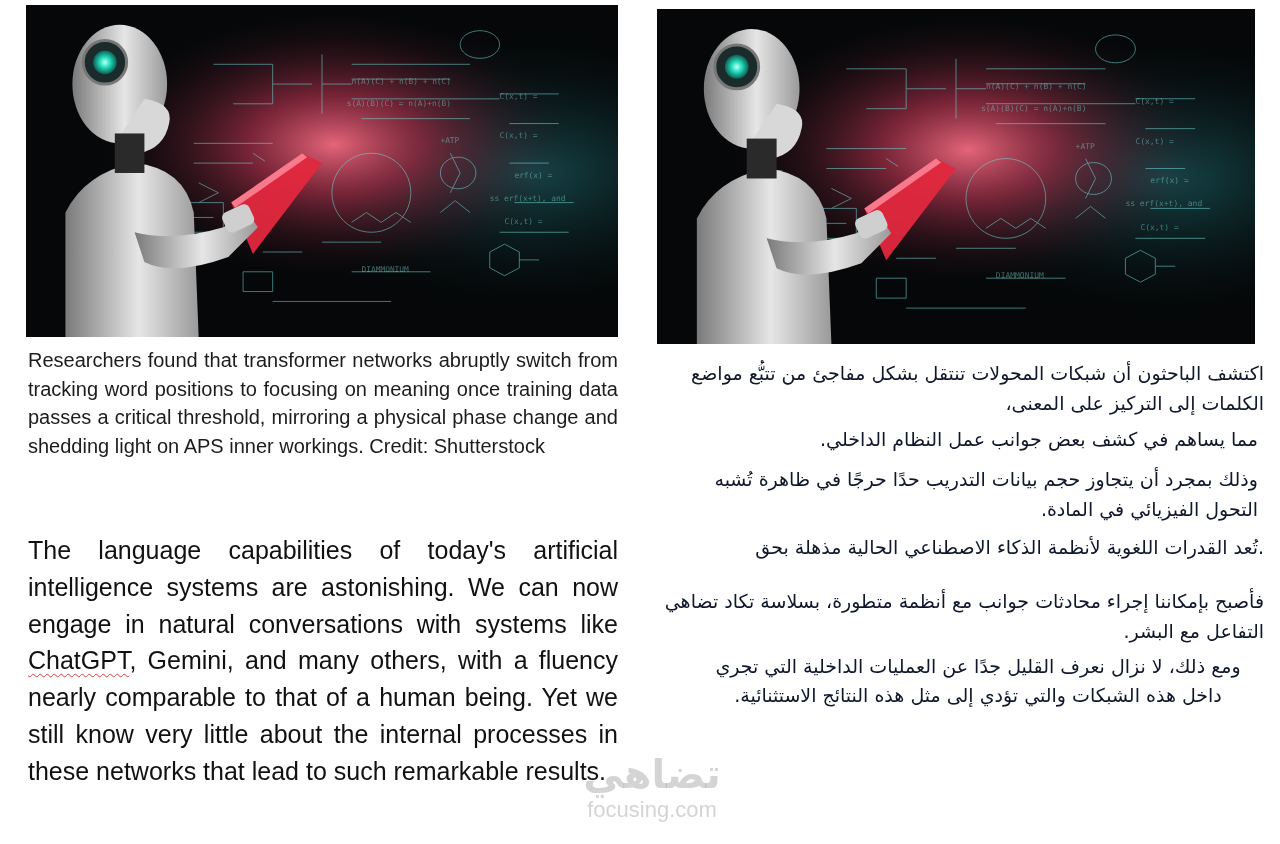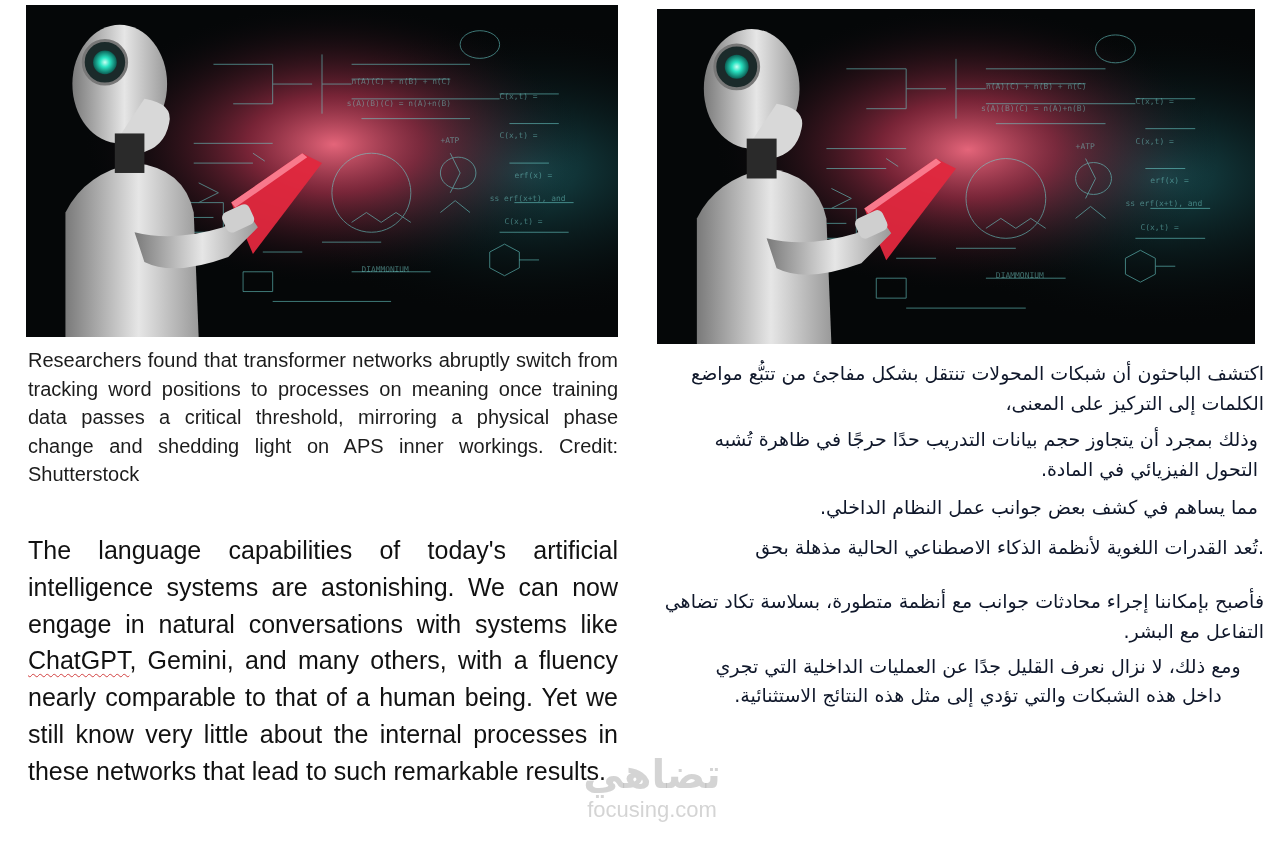--- a/index.html
+++ b/index.html
@@ -223,28 +223,28 @@
     <path d="M110 230 Q150 240 200 225 L225 210 L235 225 L205 255 Q150 275 120 260 Z" fill="url(#bodyR)"></path>
     <rect x="200" y="205" width="30" height="22" rx="6" fill="#cfcfcf" transform="rotate(-25 215 216)"></rect>
     <ellipse cx="95" cy="80" rx="48" ry="60" fill="url(#bodyR)"></ellipse>
     <path d="M120 95 Q150 100 145 120 Q140 145 115 150 L90 140 Z" fill="#d8d8d8"></path>
     <rect x="90" y="130" width="30" height="40" fill="#2a2a2a"></rect>
     <circle cx="80" cy="58" r="22" fill="#1b2a2a" stroke="#777" stroke-width="3"></circle>
     <circle cx="80" cy="58" r="12" fill="url(#eyeR)"></circle>
   </svg>
 </div>
 
-<p class="en-caption">Researchers found that transformer networks abruptly switch from tracking word positions to processes on meaning once training data passes a critical threshold, mirroring a physical phase change and shedding light on APS inner workings. Credit: Shutterstock</p>
+<p class="en-caption">Researchers found that transformer networks abruptly switch from tracking word positions to focusing on meaning once training data passes a critical threshold, mirroring a physical phase change and shedding light on APS inner workings. Credit: Shutterstock</p>
 
 <p class="en-body"><span>The language capabilities of today's artificial intelligence systems are astonishing. We can now engage in natural conversations with systems like </span><span class="spell">ChatGPT</span><span>, Gemini, and many others, with a fluency nearly comparable to that of a human being. Yet we still know very little about the internal processes in these networks that lead to such remarkable results.</span></p>
 
 <div class="ar-col">
   <p class="ar-p ar-p1">اكتشف الباحثون أن شبكات المحولات تنتقل بشكل مفاجئ من تتبُّع مواضع الكلمات إلى التركيز على المعنى،</p>
+  <p class="ar-p ar-p3">مما يساهم في كشف بعض جوانب عمل النظام الداخلي.</p>
   <p class="ar-p ar-p2"><span>وذلك بمجرد أن يتجاوز حجم بيانات التدريب حدًا حرجًا في ظاهرة تُشبه التحول الفيزيائي في المادة.</span></p>
-  <p class="ar-p ar-p3">مما يساهم في كشف بعض جوانب عمل النظام الداخلي.</p>
   <p class="ar-p ar-p4">.تُعد القدرات اللغوية لأنظمة الذكاء الاصطناعي الحالية مذهلة بحق</p>
   <p class="ar-p ar-p5">فأصبح بإمكاننا إجراء محادثات جوانب مع أنظمة متطورة، بسلاسة تكاد تضاهي التفاعل مع البشر.</p>
   <p class="ar-p ar-p6">ومع ذلك، لا نزال نعرف القليل جدًا عن العمليات الداخلية التي تجري داخل هذه الشبكات والتي تؤدي إلى مثل هذه النتائج الاستثنائية.</p>
 </div>
 
 <div class="watermark">
   <div class="wm-ar">تضاهي</div>
   <div class="wm-en">focusing.com</div>
 </div>
 

